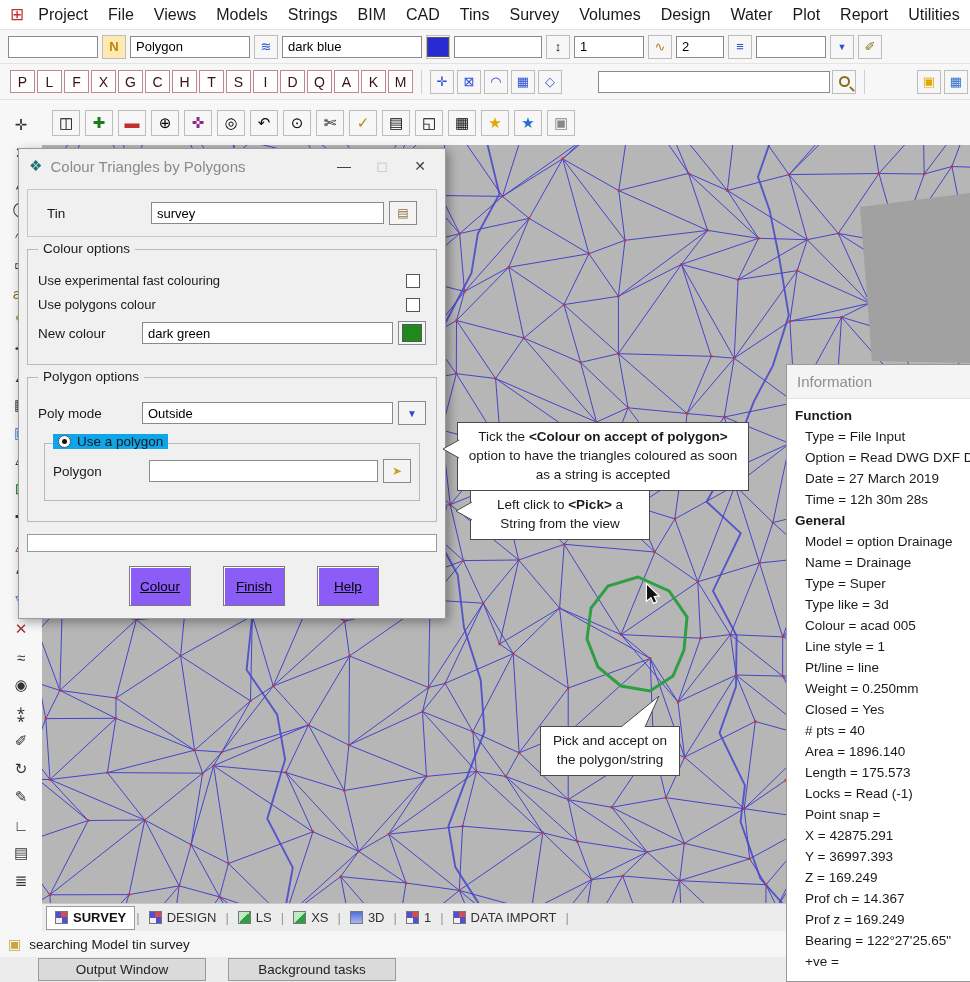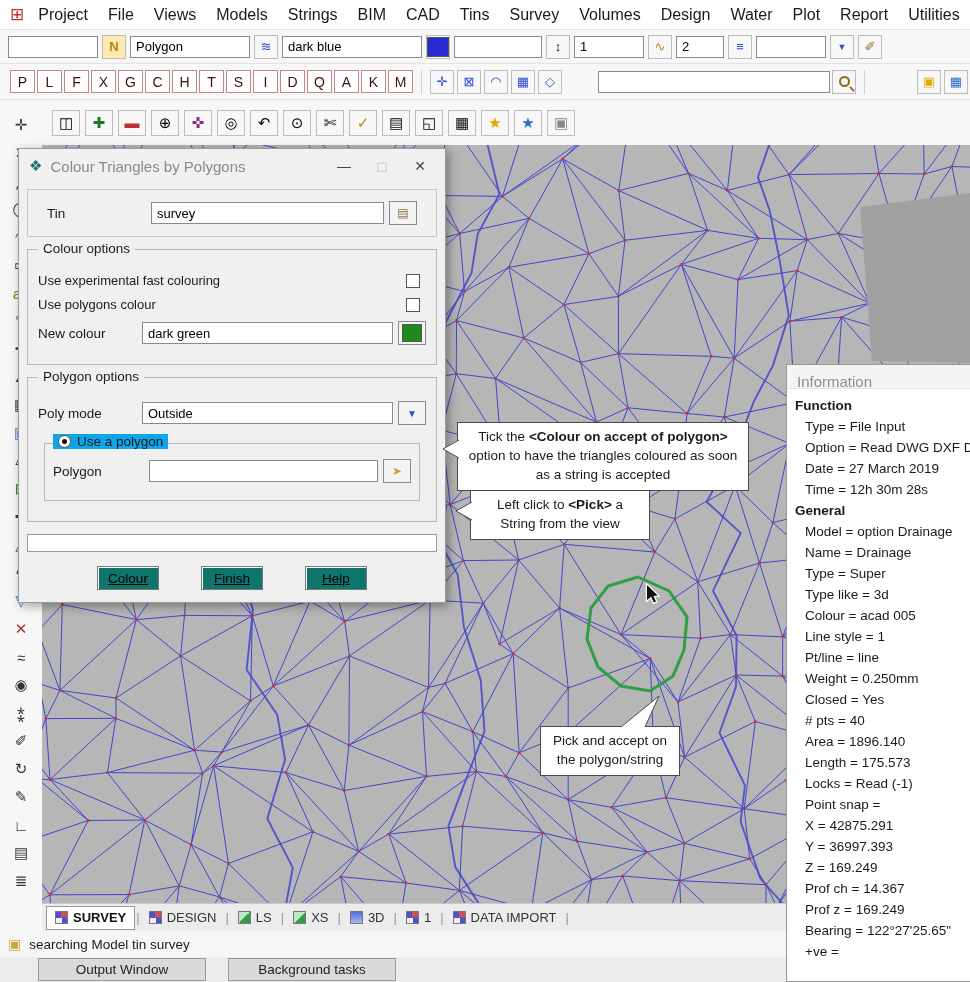--- a/index.html
+++ b/index.html
@@ -46,31 +46,31 @@
   .legend{position:absolute;top:-9px;left:10px;background:#f0f0f0;padding:0 5px;font-size:13.5px;}
   .row{display:flex;align-items:center;margin:9px 0;}
   .chk{width:14px;height:14px;border:1px solid #555;background:#fff;margin-left:auto;margin-right:6px;position:relative;flex:none;}
   .chk.checked::after{content:"✓";position:absolute;left:1px;top:-3px;font-size:13px;font-weight:bold;color:#111;}
   .radio{width:13px;height:13px;border:1px solid #555;border-radius:50%;background:#fff;margin-right:6px;position:relative;flex:none;}
   .radio.selected::after{content:"";position:absolute;left:3px;top:3px;width:5px;height:5px;border-radius:50%;background:#111;}
   .subgroup{border:1px solid #b9b9b9;margin:18px 6px 10px;padding:6px 8px 8px;position:relative;}
   .sublegend{position:absolute;top:-10px;left:8px;background:#0ea5e9;padding:0 5px;display:flex;align-items:center;font-size:13.5px;}
   .msgbar{height:18px;border:1px solid #9a9a9a;background:#fff;margin:2px 0 14px;}
   .btnrow{display:flex;justify-content:space-between;padding:0 70px;margin-bottom:8px;}
-  .pbtn{min-width:62px;height:24px;border:1px solid #7a7a7a;background:#0f766e;font:13.5px "Liberation Sans",sans-serif;text-decoration:underline;box-shadow:inset 1px 1px 0 #fff;cursor:default;}
+  .pbtn{min-width:62px;height:40px;border:1px solid #7a7a7a;background:#8b5cf6;font:13.5px "Liberation Sans",sans-serif;text-decoration:underline;box-shadow:inset 1px 1px 0 #fff;cursor:default;margin-left:32px;}
   
   .callout{position:absolute;background:#fff;border:1px solid #4a4a4a;text-align:center;font-size:13.5px;line-height:1.4;padding:5px 8px;z-index:30;}
   #callout1{left:457px;top:422px;width:292px;}
   #callout2{left:470px;top:490px;width:180px;}
   #callout3{left:540px;top:726px;width:140px;}
   .callout svg.arr{position:absolute;}
   .callout b{font-weight:bold;}
   
   #info{position:absolute;left:786px;top:364px;width:184px;height:618px;background:#fff;border:1px solid #999;border-right:none;z-index:40;}
-  .info-title{height:24px;line-height:34px;padding-left:10px;color:#8f8f8f;font-size:15px;background:#f4f4f4;border-bottom:1px solid #e3e3e3;cursor:default;}
+  .info-title{height:34px;line-height:34px;padding-left:10px;color:#8f8f8f;font-size:15px;background:#f4f4f4;border-bottom:1px solid #e3e3e3;cursor:default;}
   .info-body{padding:6px 0 0 8px;}
   .info-header{font-weight:bold;line-height:21px;font-size:13.5px;}
   .info-item{line-height:21px;padding-left:10px;font-size:13.5px;white-space:nowrap;overflow:hidden;}
   
   #tabsbar{position:absolute;left:42px;top:903px;right:0;height:28px;background:#ececec;border-top:1px solid #c9c9c9;display:flex;align-items:center;padding-left:4px;z-index:12;}
   .tab{display:flex;align-items:center;gap:5px;padding:2px 8px;height:24px;color:#333;cursor:default;white-space:nowrap;}
   .tab.active{background:#fff;border:1px solid #9a9a9a;font-weight:bold;color:#111;}
   .tabsep{color:#999;padding:0 1px;}
   .tabicon{width:13px;height:13px;border:1px solid #777;flex:none;}
   .tabicon.grid{background:conic-gradient(#d05050 0 25%,#5050d0 0 50%,#f0f0f0 0 75%,#5050d0 0 100%);}

